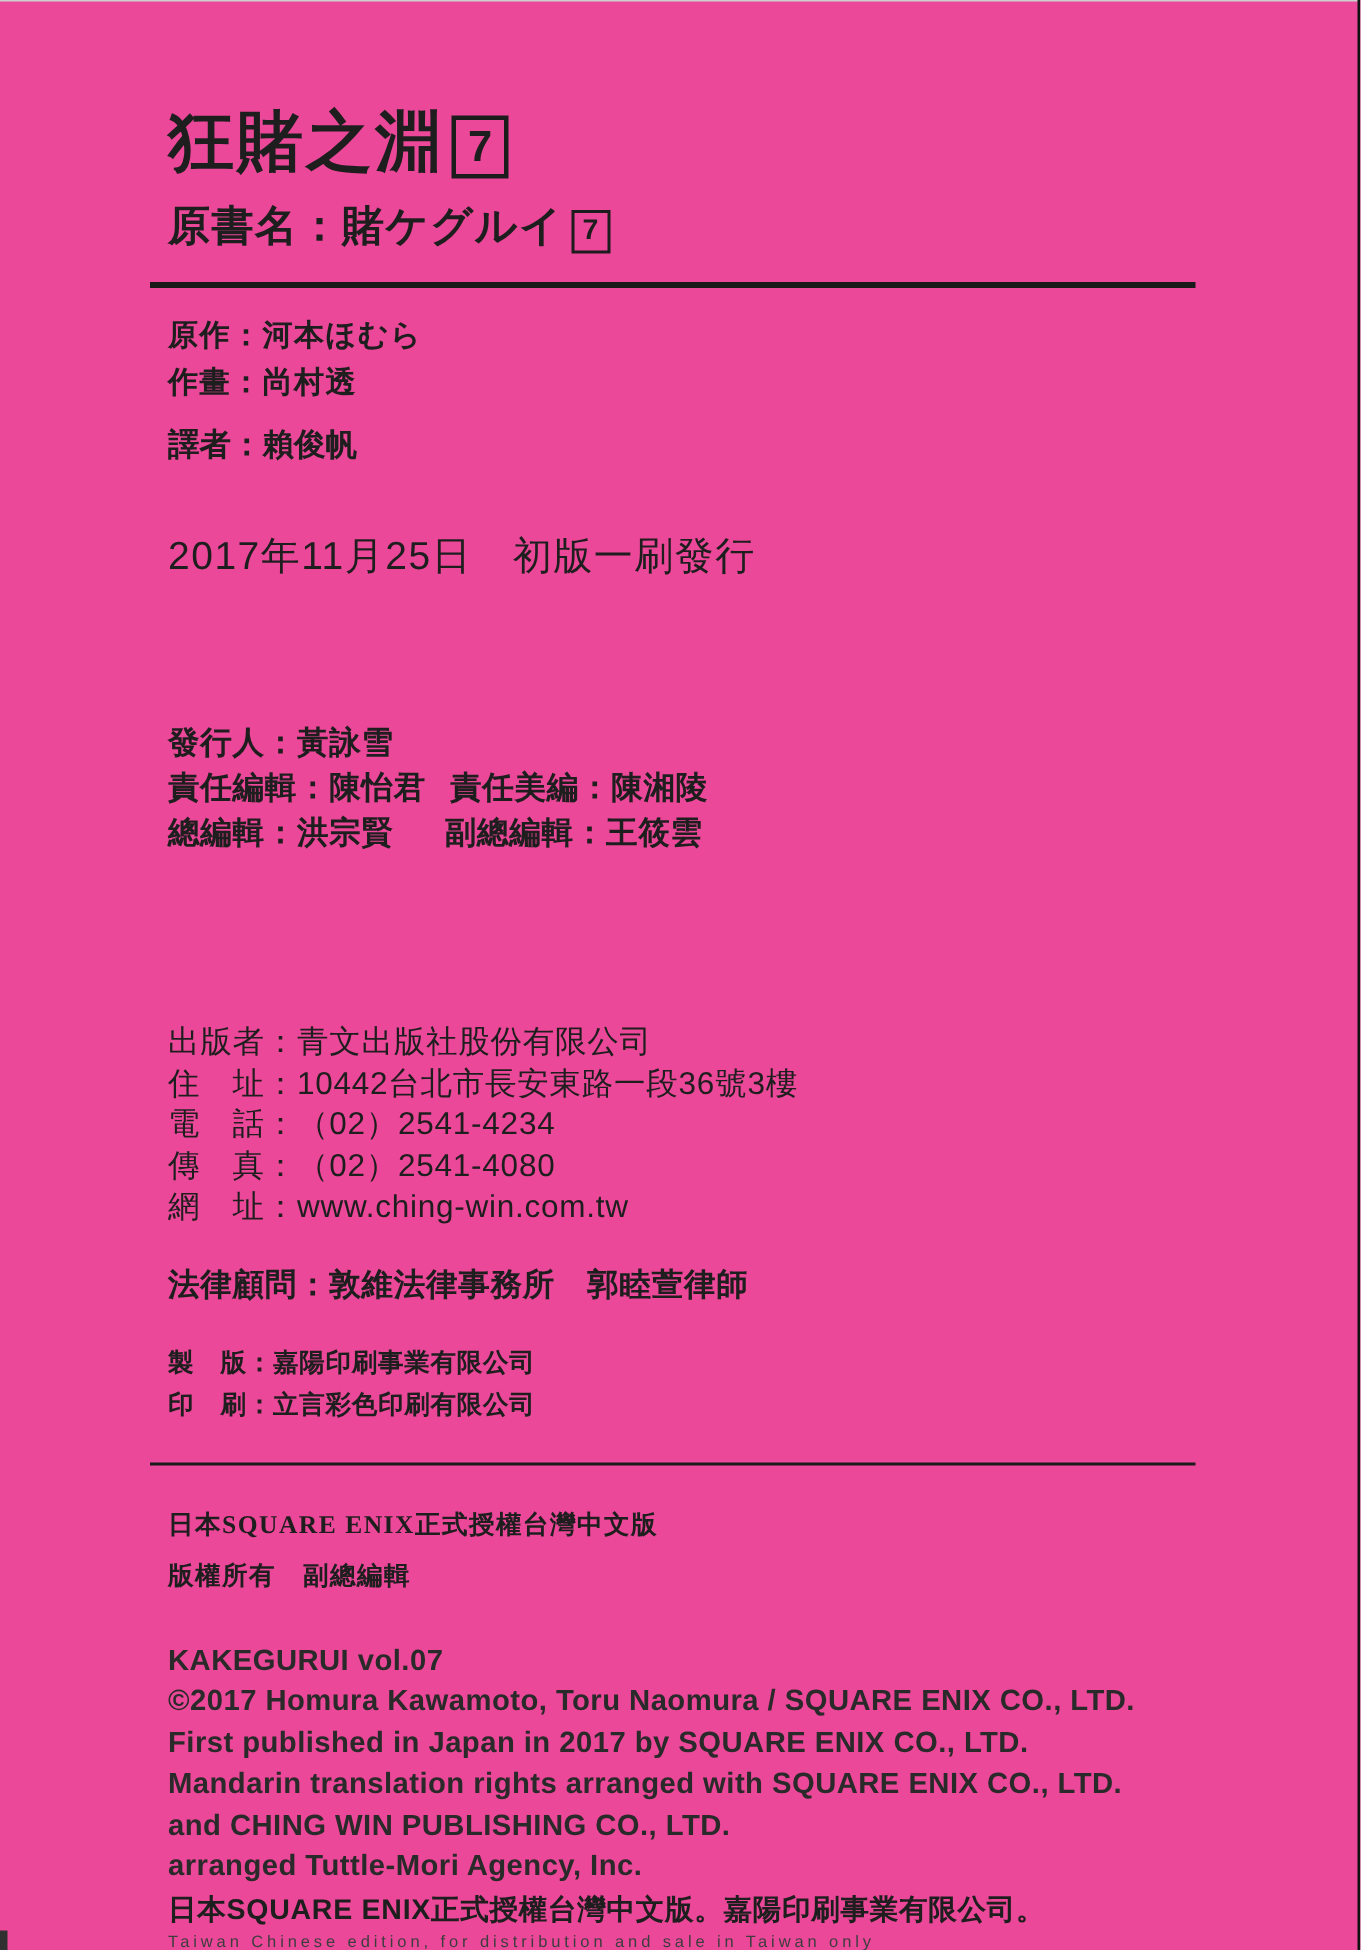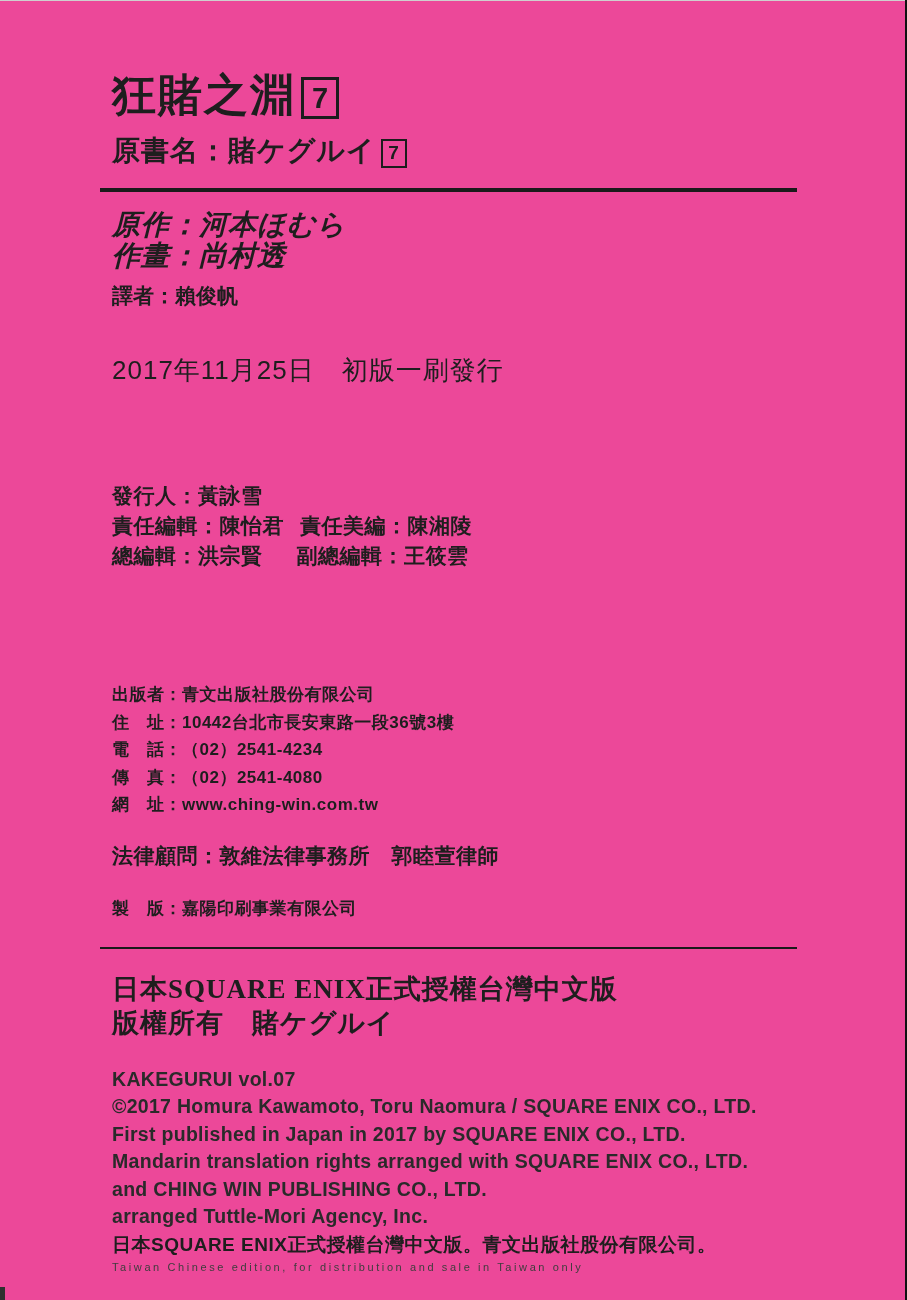--- a/index.html
+++ b/index.html
@@ -87,25 +87,24 @@
   }
   .rule {
     background: #1a1a1a;
     width: 697px;
     margin-left: -12px;
   }
   .rule-thick { height: 4px; margin-top: 18px; }
   .rule-thin  { height: 2px; margin-top: 24px; }
   .authors {
     margin-top: 17px;
-    font-size: 28px;
+    font-size: 20px;
     font-weight: 800;
     line-height: 31px;
     letter-spacing: 1px;
-    font-style: italic;
   }
   .translator {
     font-size: 21px;
     font-weight: 700;
     margin-top: 11px;
   }
   .date-line {
     font-size: 26px;
     font-weight: 500;
     margin-top: 43px;
@@ -115,42 +114,42 @@
     margin-top: 93px;
     font-size: 21px;
     font-weight: 700;
     line-height: 30px;
     letter-spacing: 0.5px;
   }
   .staff .gap-lg { margin-left: 34px; }
   .staff .gap-sm { margin-left: 16px; }
   .publisher {
     margin-top: 110px;
-    font-size: 17px;
-    font-weight: 700;
+    font-size: 21px;
+    font-weight: 400;
     line-height: 27.5px;
     letter-spacing: 0.5px;
   }
   .legal-line {
     font-size: 21px;
     font-weight: 700;
     margin-top: 23px;
     letter-spacing: 0.5px;
   }
   .printing {
     margin-top: 25px;
     font-size: 17px;
     font-weight: 700;
     line-height: 28px;
     letter-spacing: 0.5px;
   }
   .license {
     margin-top: 23px;
     font-family: "Liberation Serif", serif;
-    font-size: 27px;
+    font-size: 17px;
     font-weight: 700;
     line-height: 34px;
     letter-spacing: 1px;
   }
   .en-block {
     margin-top: 26px;
     font-size: 19.5px;
     font-weight: 700;
     line-height: 27.5px;
     color: #2a2a2a;
@@ -205,35 +204,36 @@
       <div>住　址：10442台北市長安東路一段36號3樓</div>
       <div>電　話：（02）2541-4234</div>
       <div>傳　真：（02）2541-4080</div>
       <div>網　址：www.ching-win.com.tw</div>
     </div>
 
     <div class="legal-line">法律顧問：敦維法律事務所　郭睦萱律師</div>
 
     <div class="printing">
       <div>製　版：嘉陽印刷事業有限公司</div>
+      <div>印　刷：立言彩色印刷有限公司</div>
     </div>
 
     <div class="rule rule-thin"></div>
 
     <div class="license">
       <div>日本SQUARE ENIX正式授權台灣中文版</div>
-      <div>版權所有　賭ケグルイ</div>
+      <div>版權所有　副總編輯</div>
     </div>
 
     <div class="en-block">
       <div>KAKEGURUI vol.07</div>
       <div>©2017 Homura Kawamoto, Toru Naomura / SQUARE ENIX CO., LTD.</div>
       <div>First published in Japan in 2017 by SQUARE ENIX CO., LTD.</div>
       <div>Mandarin translation rights arranged with SQUARE ENIX CO., LTD.</div>
       <div>and CHING WIN PUBLISHING CO., LTD.</div>
       <div>arranged Tuttle-Mori Agency, Inc.</div>
     </div>
 
-    <div class="region-zh">日本SQUARE ENIX正式授權台灣中文版。青文出版社股份有限公司。</div>
+    <div class="region-zh">日本SQUARE ENIX正式授權台灣中文版。嘉陽印刷事業有限公司。</div>
     <div class="region-en">Taiwan Chinese edition, for distribution and sale in Taiwan only</div>
 
   </div>
 </div>
 
 </body></html>

